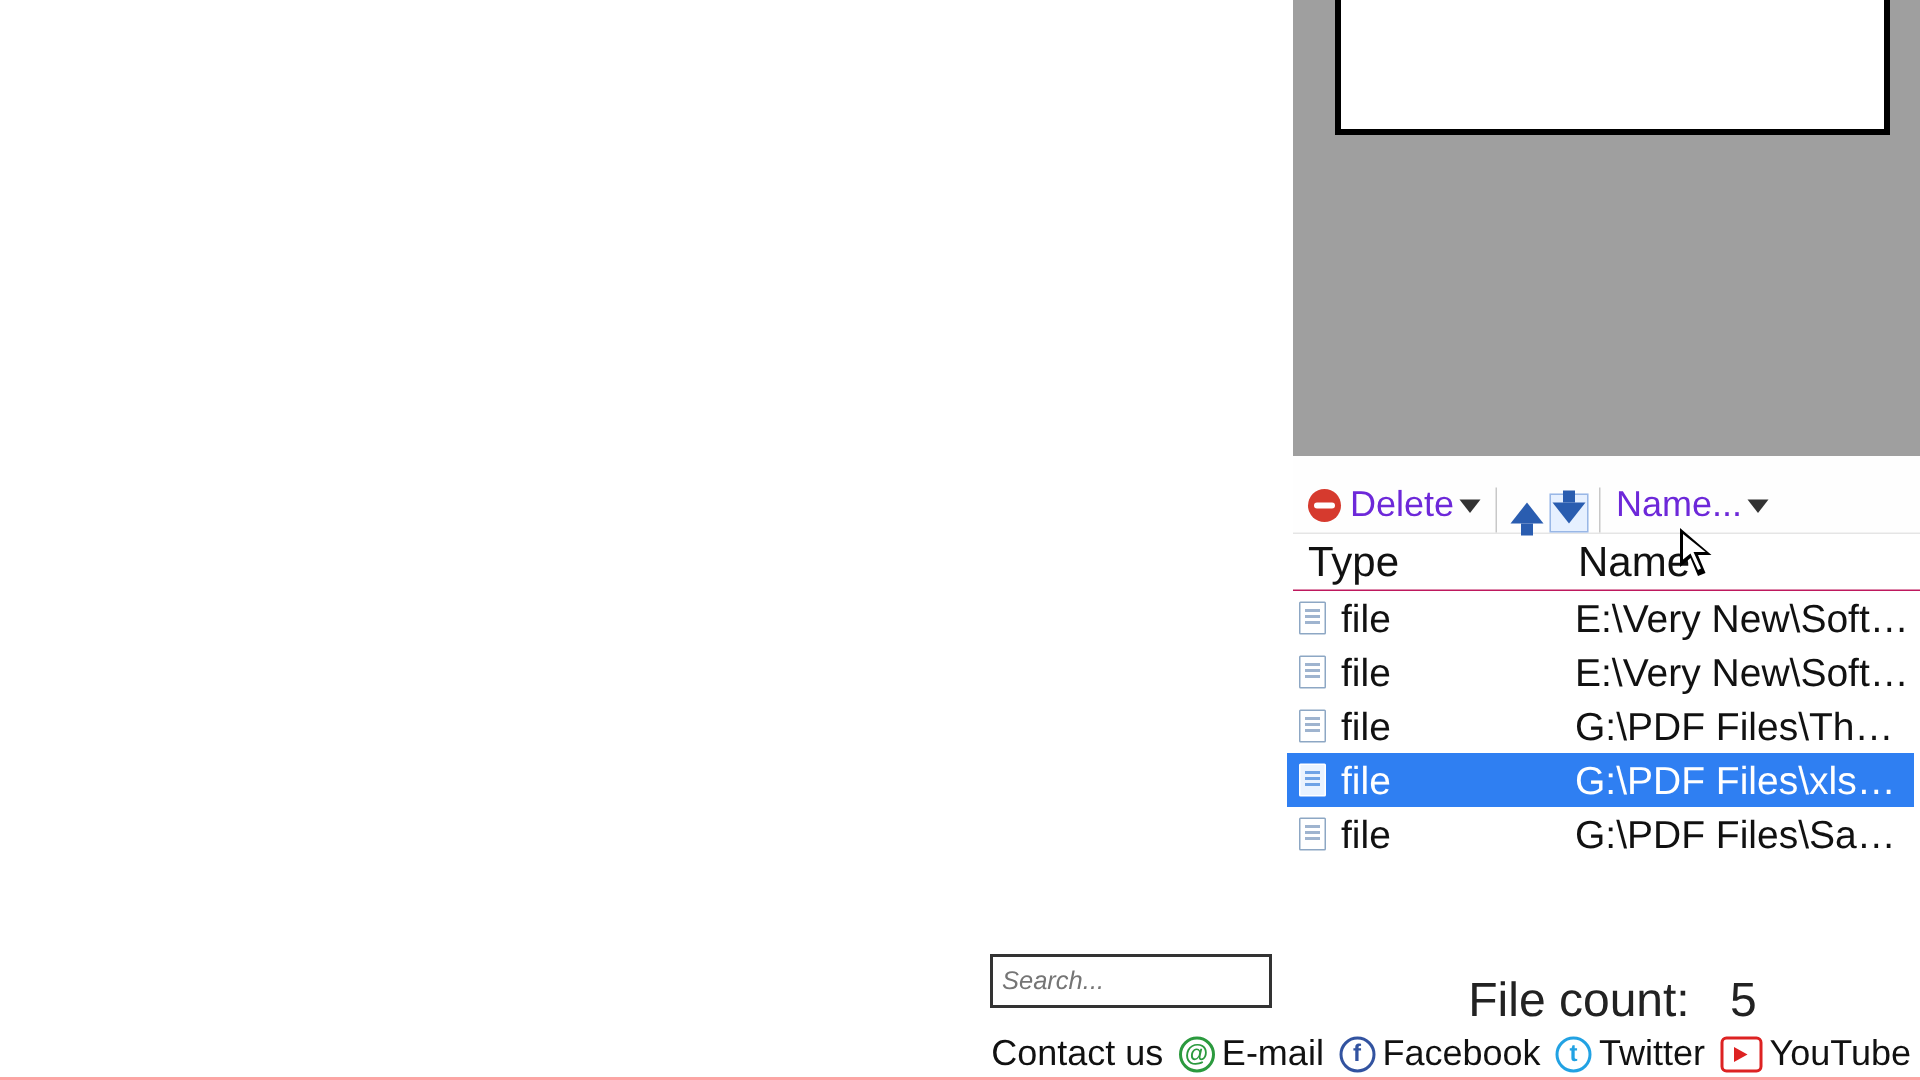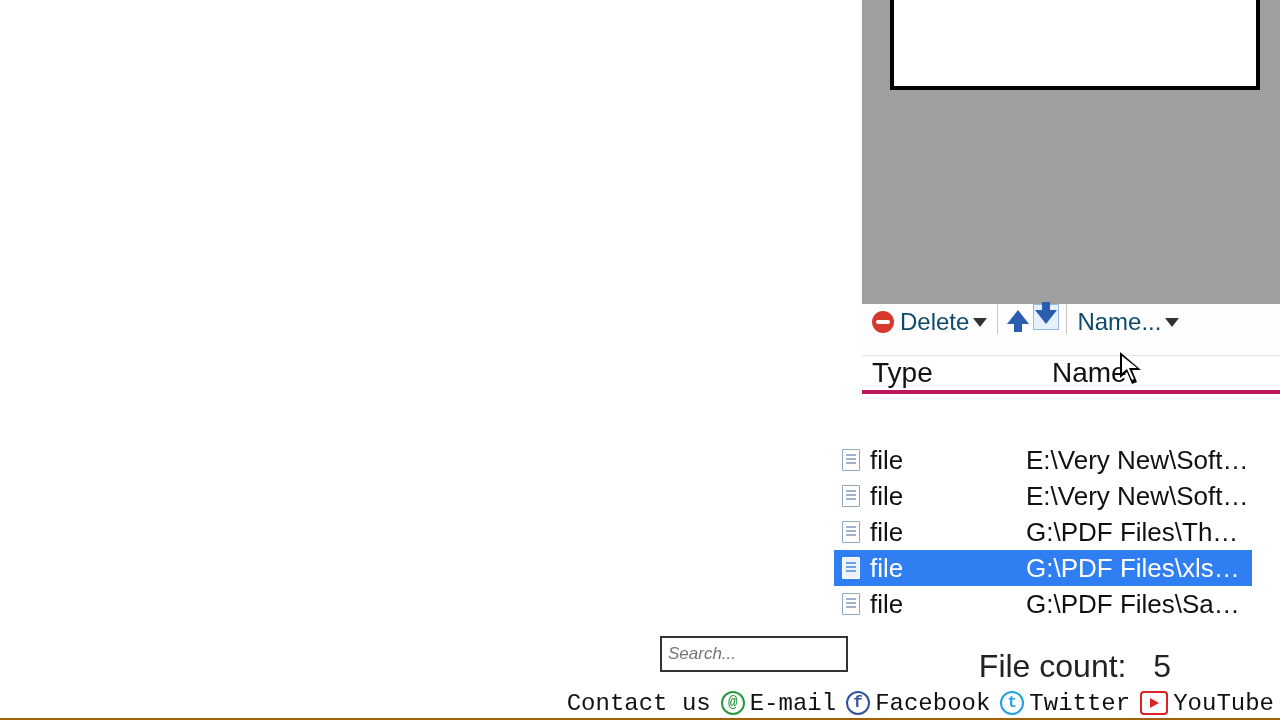--- a/index.html
+++ b/index.html
@@ -30,23 +30,23 @@
     border: 4px solid #000;
   }
   
   .toolbar {
     position: absolute;
     left: 862px; top: 304px;
     width: 418px; height: 52px;
     background: #fefefe;
     border-bottom: 1px solid #e5e5e5;
     display: flex;
-    align-items: flex-start;
+    align-items: flex-end;
     font-size: 24px;
-    color: #0c4a6e;
+    color: #6d28d9;
     padding-left: 6px;
     white-space: nowrap;
   }
   .tb-item { display: inline-flex; align-items: center; height: 36px; padding: 0 4px; }
   .tb-sep { width: 1px; height: 30px; background: #c8c8c8; margin: 0 6px; }
   .ic { flex: none; }
   .ic-delete {
     width: 22px; height: 22px; border-radius: 50%;
     background: #d63a2e;
     position: relative;
@@ -94,31 +94,30 @@
 
   
   .thead {
     position: absolute;
     left: 862px; top: 356px;
     width: 418px; height: 38px;
     display: flex;
     align-items: center;
     font-size: 28px;
     color: #111;
-    border-bottom: 4px solid #be185d;
+    border-bottom: 1px solid #be185d;
   }
   .th-type { width: 190px; padding-left: 10px; }
   .th-name { flex: 1; padding-left: 0; }
 
   
   .tbody {
     position: absolute;
-    left: 834px; top: 394px;
+    left: 858px; top: 394px;
     width: 418px;
-    margin-top: 48px;
   }
   .row {
     height: 36px;
     display: flex;
     align-items: center;
     font-size: 26px;
     color: #111;
   }
   .row.sel { background: #2f7ff2; color: #fff; }
   .cell-type { width: 190px; display:flex; align-items:center; padding-left: 8px; }
@@ -166,22 +165,21 @@
 
   
   .footer {
     position: absolute;
     left: 0; right: 0; top: 688px; height: 32px;
     display: flex;
     align-items: center;
     font-size: 24px;
     color: #111;
     padding-right: 6px;
-    border-bottom: 2px solid #a16207;
-    font-family: Liberation Mono, monospace;
+    border-bottom: 2px solid #fca5a5;
   }
   .footer .spacer { flex: 1; }
   .flink { display:inline-flex; align-items:center; margin-left: 10px; }
   .ficon {
     width: 24px; height: 24px; border-radius: 50%;
     border: 2.5px solid;
     display: inline-flex; align-items: center; justify-content: center;
     font-size: 16px; font-weight: bold;
     margin-right: 5px;
     line-height: 1;

